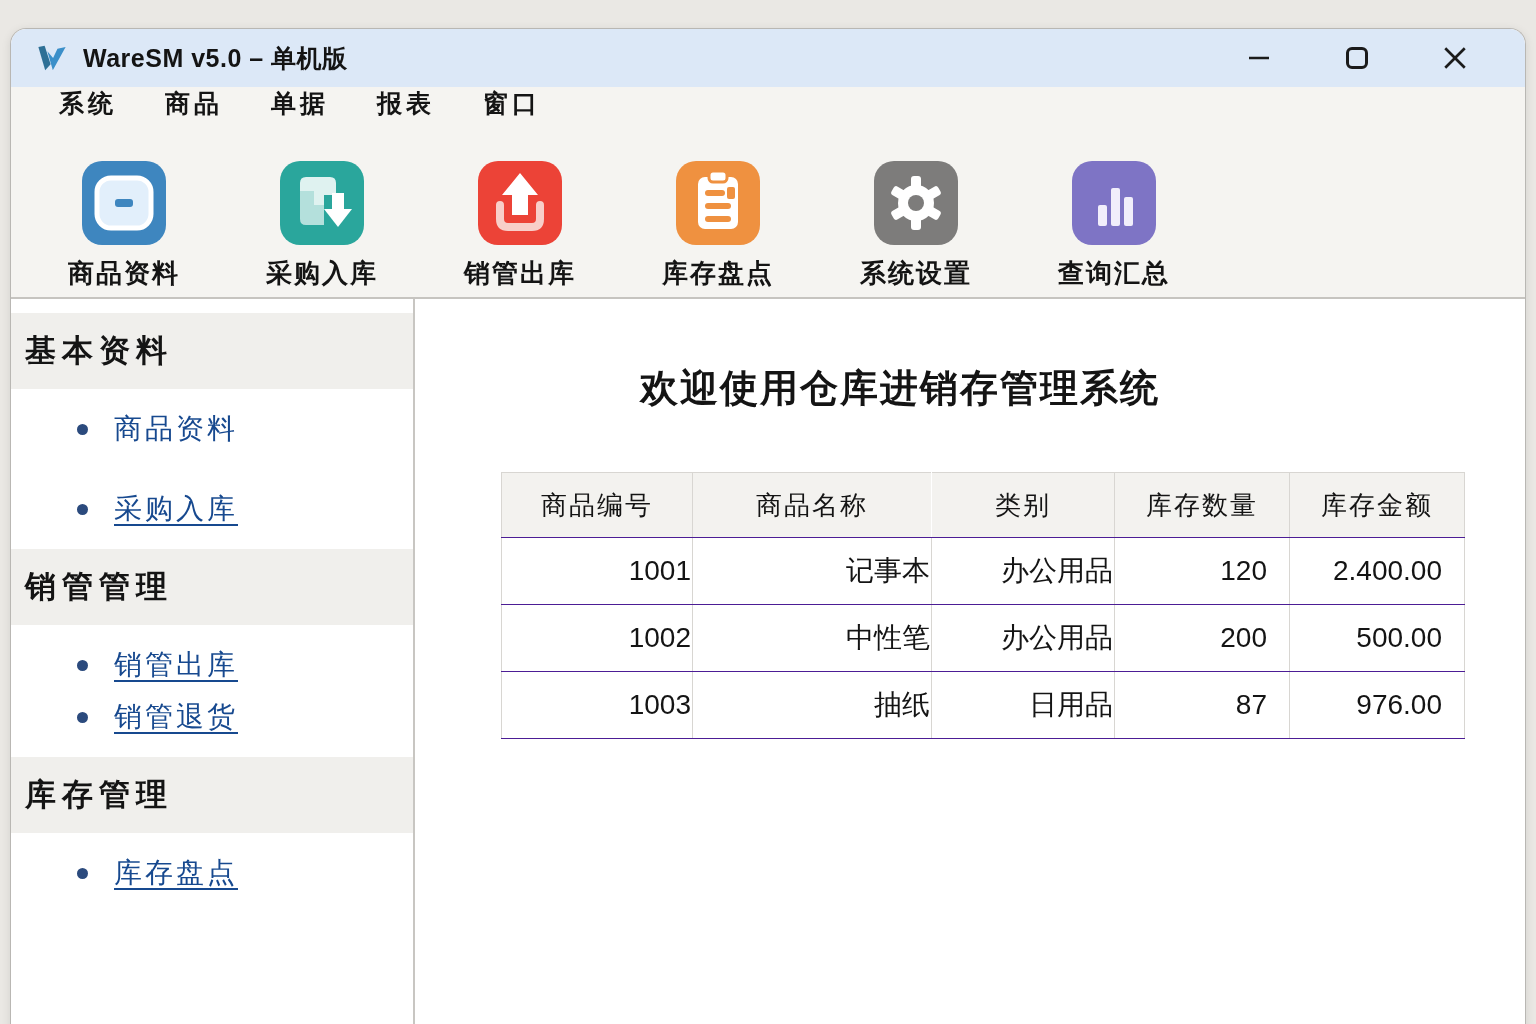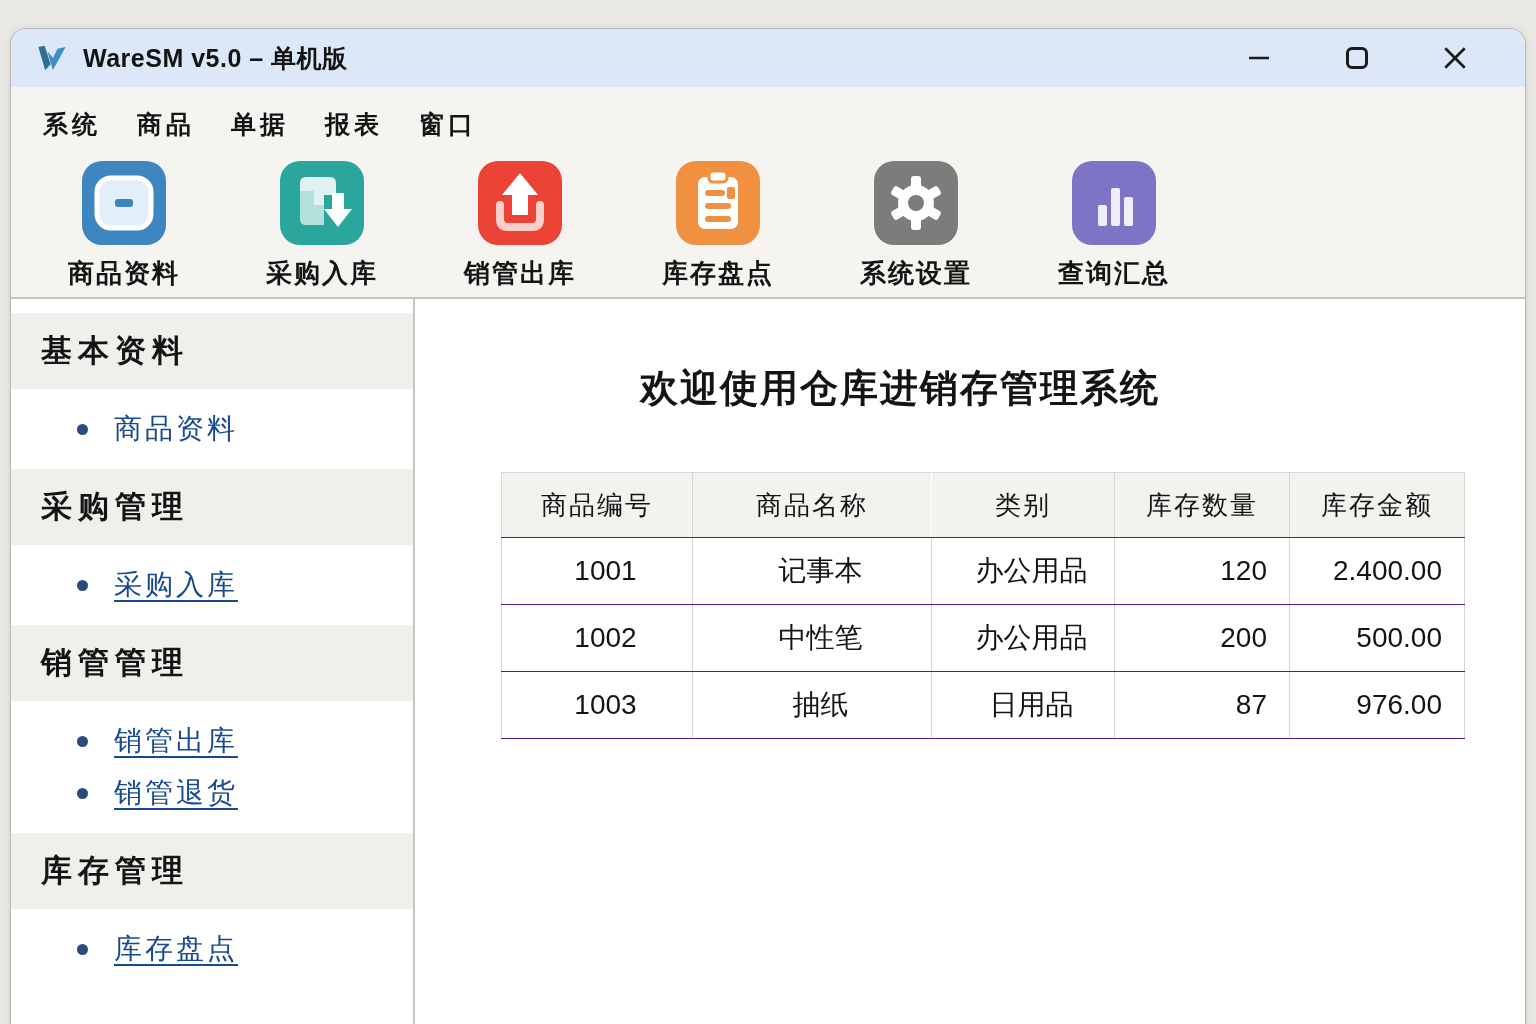--- a/index.html
+++ b/index.html
@@ -20,40 +20,40 @@
   .titlebar{
     height:58px;background:#dce8f7;display:flex;align-items:center;
     padding-left:24px;border-radius:15px 15px 0 0;
   }
   .logo{width:34px;height:30px;flex:0 0 auto}
   .win-title{margin-left:14px;font-size:25px;font-weight:600;letter-spacing:.5px}
   .win-controls{margin-left:auto;display:flex;align-items:center;gap:58px;padding-right:50px}
   .win-btn{width:40px;height:36px;display:flex;align-items:center;justify-content:center;background:transparent;border:none;cursor:pointer}
   
   .menubar{
-    height:54px;background:#f5f4f1;display:flex;align-items:flex-end;
-    padding-left:32px;gap:36px;font-size:25px;font-weight:600;letter-spacing:4px;
+    height:54px;background:#f5f4f1;display:flex;align-items:flex-start;
+    padding-left:48px;gap:48px;font-size:25px;font-weight:600;letter-spacing:4px;
   }
   .menu-item{cursor:pointer;white-space:nowrap}
   
   .toolbar{
     height:156px;background:#f5f4f1;display:flex;align-items:flex-start;
     padding-left:28px;gap:28px;border-bottom:2px solid #c6c4c0;
   }
   .tool{width:170px;display:flex;flex-direction:column;align-items:center;padding-top:20px;cursor:pointer}
   .tool-icon{width:84px;height:84px;border-radius:20px;display:flex;align-items:center;justify-content:center}
   .ic-blue{background:#3e86bf}.ic-teal{background:#2aa69c}.ic-red{background:#ec4337}
   .ic-orange{background:#ef9140}.ic-purple{background:#7e74c5}.ic-gray{background:#7d7c7b}
   .tool-label{margin-top:11px;font-size:26px;font-weight:600;letter-spacing:2px;white-space:nowrap}
   
   .content{display:flex;height:740px}
   .sidebar{width:402px;flex:0 0 auto;border-right:2px solid #c8c6c2;background:#ffffff}
   .sb-band{
     height:76px;background:#f0efec;display:flex;align-items:center;
-    padding-left:30px;font-size:31px;font-weight:700;letter-spacing:6px;white-space:nowrap;
+    padding-left:14px;font-size:31px;font-weight:700;letter-spacing:6px;white-space:nowrap;
   }
   .sb-band.first{margin-top:14px}
   .sb-items{padding:14px 0}
   .sb-item{height:52px;display:flex;align-items:center;cursor:pointer}
   .bullet{width:11px;height:11px;border-radius:50%;background:#2b4a7d;margin-left:66px;flex:0 0 auto}
   .sb-link{margin-left:26px;font-size:28px;color:#17498f;letter-spacing:3px;white-space:nowrap}
   .u{text-decoration:underline;text-underline-offset:6px;text-decoration-thickness:2px}
   
   .main{flex:1;background:#ffffff}
   .welcome{
@@ -65,21 +65,21 @@
     border:1px solid #d8d6d2;table-layout:fixed;
   }
   .inv-table th,.inv-table td{border-right:1px solid #d8d6d2;border-bottom:1px solid #4c1d95;overflow:hidden}
   .inv-table th{
     background:#f3f2ef;height:62px;font-size:26px;font-weight:500;
     letter-spacing:2px;text-align:center;
   }
   .inv-table th.no-r{border-right-color:transparent}
   .inv-table td{height:64px;font-size:28px;background:#fff}
   .c1{width:188px}.c2{width:236px}.c3{width:180px}.c4{width:172px}.c5{width:172px}
-  .ta-l{text-align:center;padding-left:18px}
+  .ta-l{text-align:right;padding-left:18px}
   .ta-r{text-align:right;padding-right:22px}
 </style>
 </head>
 <body>
 
 <div class="stage">
   <div class="window">
 
     <div class="titlebar">
       <svg class="logo" viewBox="0 0 24 22">
@@ -198,21 +198,20 @@
 
       <div class="sidebar">
         <div class="sb-band first">基本资料</div>
         <div class="sb-items">
           <div class="sb-item">
             <span class="bullet"></span>
             <span class="sb-link">商品资料</span>
           </div>
         </div>
 
-        <div class="sb-band">采购管理</div>
         <div class="sb-items">
           <div class="sb-item">
             <span class="bullet"></span>
             <span class="sb-link u">采购入库</span>
           </div>
         </div>
 
         <div class="sb-band">销管管理</div>
         <div class="sb-items">
           <div class="sb-item">

